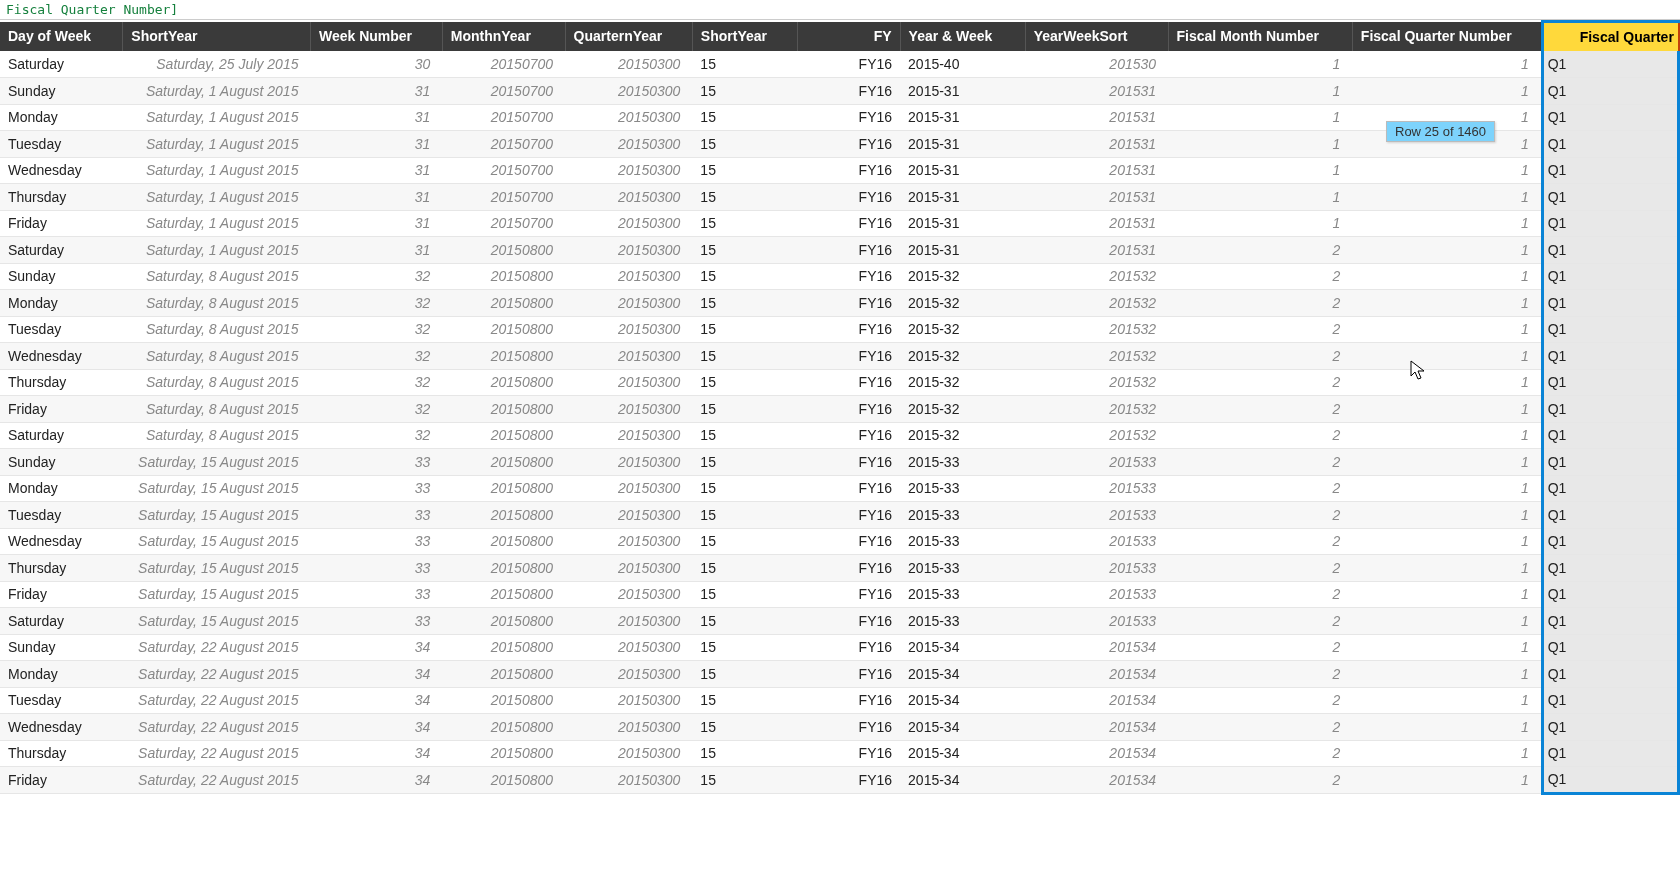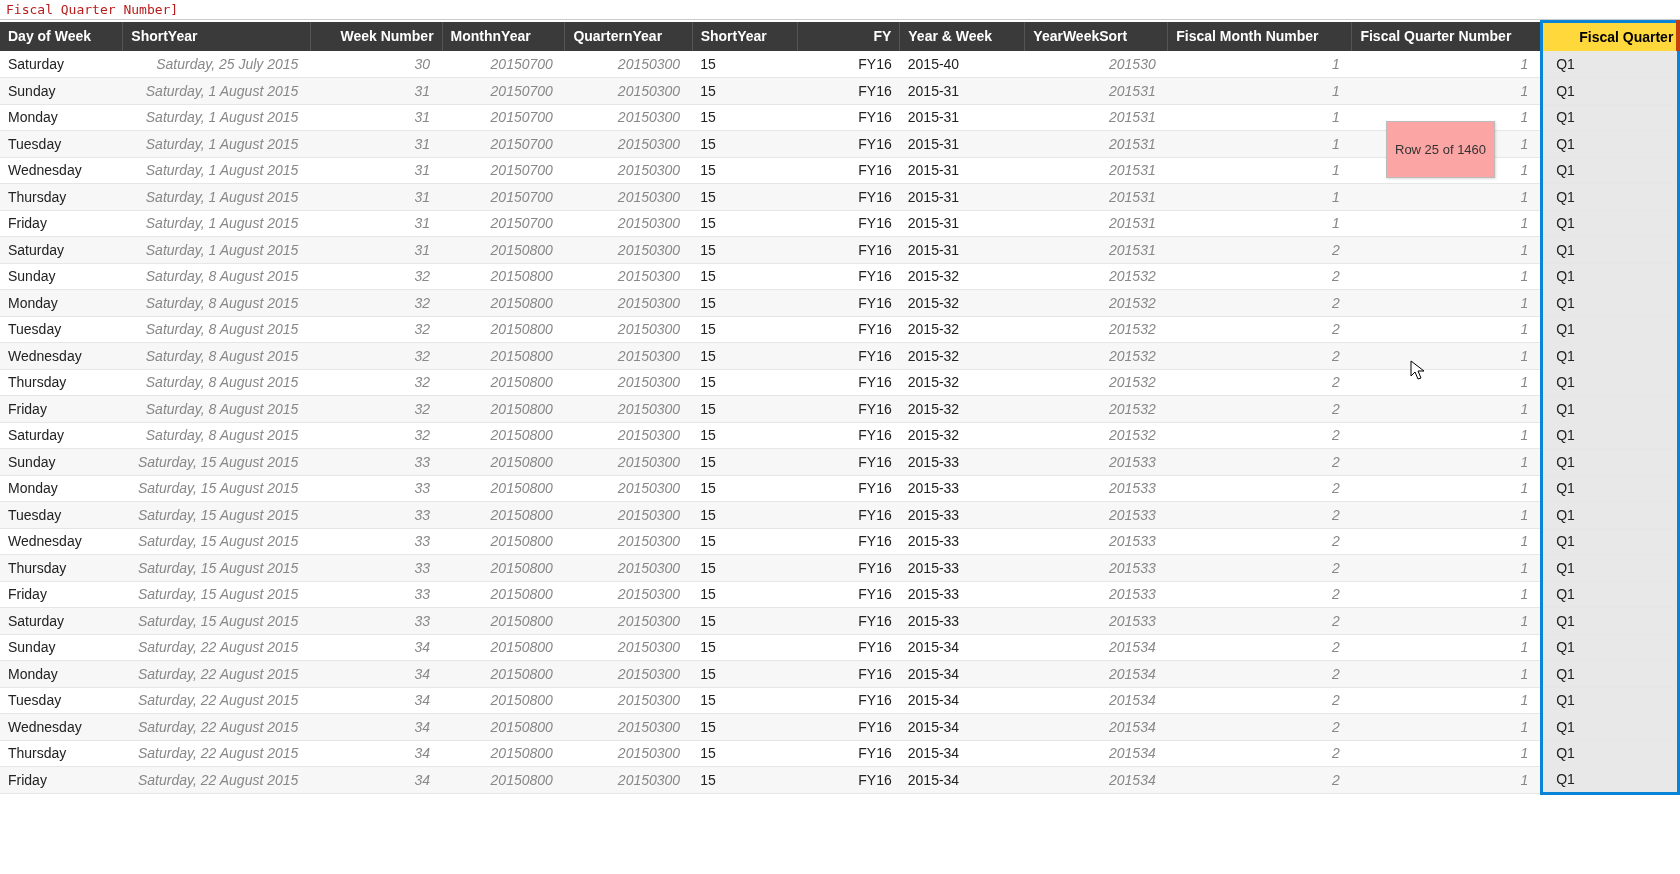--- a/index.html
+++ b/index.html
@@ -11,21 +11,21 @@
     width: 1680px;
     height: 874px;
     overflow: hidden;
     position: relative;
   }
   .formula-bar {
     height: 20px;
     border-bottom: 1px solid #ccc;
     padding: 0 6px;
     font-size: 13px;
-    color: #b91c1c;
+    color: #15803d;
     font-family: Consolas, monospace;
     white-space: nowrap;
     overflow: hidden;
     display: flex;
     align-items: center;
   }
   .table-wrap {
     position: relative;
     width: 100%;
     height: calc(100% - 20px);
@@ -67,54 +67,54 @@
   tbody tr:nth-child(odd) td {
     background: #ffffff;
   }
   td.italic { font-style: italic; color: #666; }
   td.right { text-align: right; padding-right: 12px; }
   td.italic.right { color: #888; }
   td.sel-col {
     background: #e8e8e8 !important;
     border-left: 3px solid #0a84d6;
     border-right: 3px solid #0a84d6;
-    padding-left: 13px;
+    padding-left: 4px;
   }
   tbody tr:last-child td.sel-col {
     border-bottom: 3px solid #0a84d6;
   }
   thead th.selected {
     border-left: 3px solid #0a84d6;
-    border-right: 4px solid #c2410c;
+    border-right: 2px solid #c2410c;
     border-top: 3px solid #0a84d6;
     border-bottom: none;
     padding-left: 36px;
   }
   .row-tooltip {
     position: absolute;
-    background: #fca5a5;
+    background: #7dd3fc;
     border: 1px solid #bbb;
-    padding: 20px 8px;
+    padding: 2px 8px;
     font-size: 13px;
     color: #333;
     z-index: 50;
     box-shadow: 1px 1px 2px rgba(0,0,0,0.15);
   }
   .cursor {
     position: absolute;
     width: 16px;
     height: 22px;
     z-index: 100;
     pointer-events: none;
   }
   .cursor svg { width: 100%; height: 100%; }
   
   .c0 { width: 110px; }
   .c1 { width: 168px; }
-  .c2 { width: 118px; text-align: right; }
+  .c2 { width: 118px; }
   .c3 { width: 110px; margin-left: 19px; }
   .c4 { width: 114px; }
   .c5 { width: 94px; }
   .c6 { width: 92px; text-align: right; }
   .c7 { width: 112px; }
   .c8 { width: 128px; }
   .c9 { width: 165px; }
   .c10{ width: 170px; margin-left: 16px; }
   .c11{ width: 122px; }
 </style>

